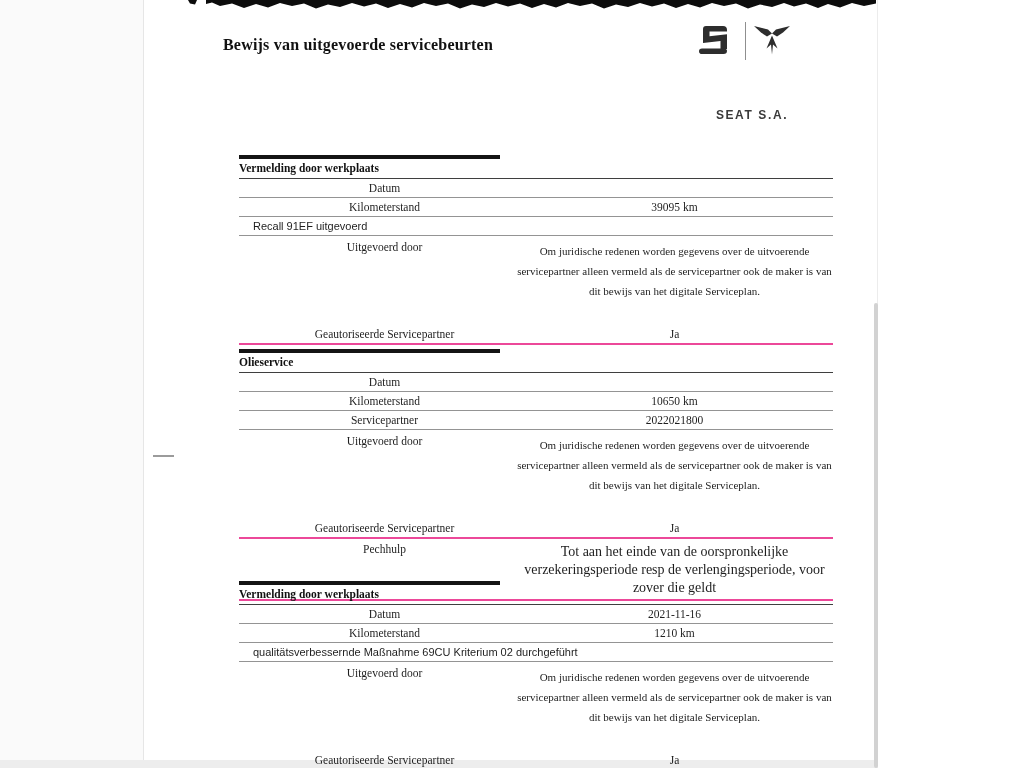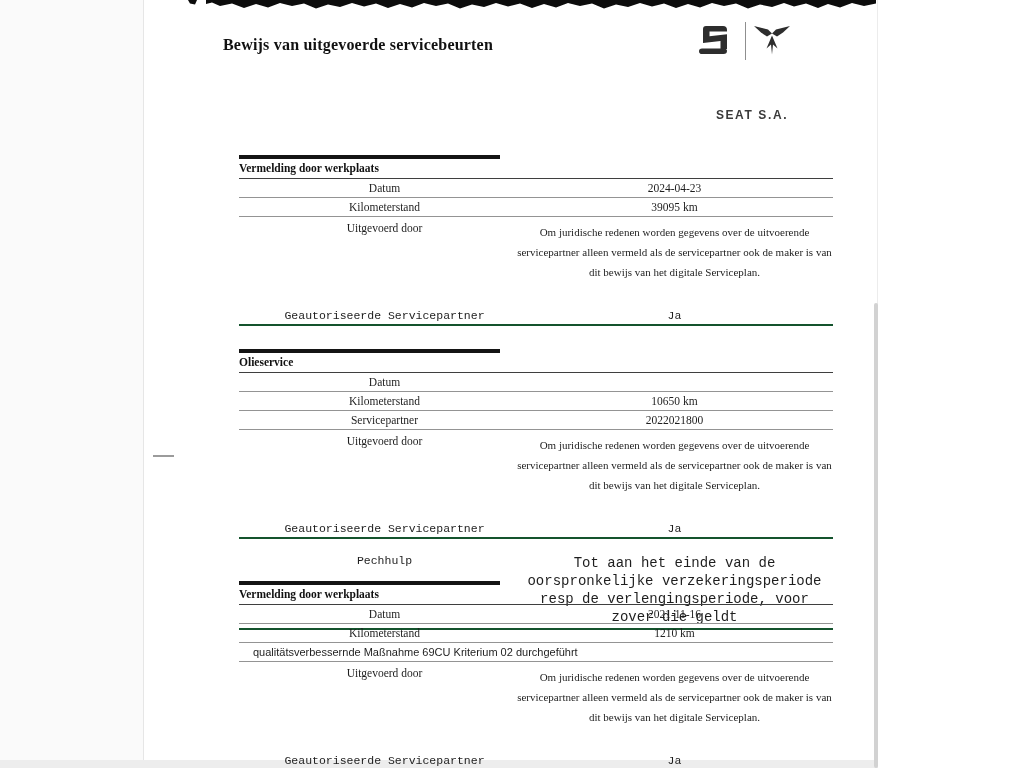--- a/index.html
+++ b/index.html
@@ -37,27 +37,27 @@
   .sections{position:absolute;left:80px;top:0;width:594px;height:760px;}
   .section{position:absolute;left:15px;width:594px;margin-top:24px;}
   .section-bar{width:261px;height:4px;background:#141414;margin-bottom:3px;}
   .section-heading{
     font-size:11.5px;font-weight:bold;line-height:13px;
     padding:0 0 3px 0;border-bottom:1px solid #3f3f3f;color:#111;
   }
   .row{display:flex;font-size:11.5px;line-height:13px;padding:3px 0 2px 0;border-bottom:1px solid #949494;text-align:center;}
   .row .cell-label{width:263px;padding-left:14px;flex:none;}
   .row .cell-value{flex:1;}
-  .row.div-strong{border-bottom:2px solid #14532d;font-family:Liberation Mono, monospace;}
+  .row.div-strong{border-bottom:2px solid #ec4899;}
   .row.div-none{border-bottom:none;}
   .row.style-note{font-family:"Liberation Sans","DejaVu Sans",sans-serif;font-size:11px;}
   .row.style-note .cell-label{width:auto;}
   .row.style-para{padding:5px 0 4px 0;min-height:80px;}
   .row.style-para .cell-value{font-size:11px;line-height:20px;max-width:322px;}
-  .row.style-para2{padding:15px 0 2px 0;}
+  .row.style-para2{padding:4px 0 2px 0;}
   .row.style-para2 .cell-value{font-size:14px;line-height:18px;max-width:322px;}
 </style>
 </head>
 <body>
 
 <div class="bg-left"></div>
 <div class="bg-bottom"></div>
 
 <div class="page">
 
@@ -96,25 +96,27 @@
   </div>
 
   <div class="artifact-dash"></div>
 
   <div class="sections">
       <div class="section" style="top: 131px;">
         <div class="section-bar"></div>
         <div class="section-heading">Vermelding door werkplaats</div>
         <div class="row style-kv div-normal">
           <div class="cell-label">Datum</div>
-          <div class="cell-value">2024-04-23</div>
         </div>
         <div class="row style-kv div-normal">
           <div class="cell-label">Kilometerstand</div>
           <div class="cell-value">39095 km</div>
+        </div>
+        <div class="row style-note div-normal">
+          <div class="cell-label">Recall 91EF uitgevoerd</div>
         </div>
         <div class="row style-para div-none">
           <div class="cell-label">Uitgevoerd door</div>
           <div class="cell-value">Om juridische redenen worden gegevens over de uitvoerende servicepartner alleen vermeld als de servicepartner ook de maker is van dit bewijs van het digitale Serviceplan.</div>
         </div>
         <div class="row style-kv div-strong">
           <div class="cell-label">Geautoriseerde Servicepartner</div>
           <div class="cell-value">Ja</div>
         </div>
       </div>

